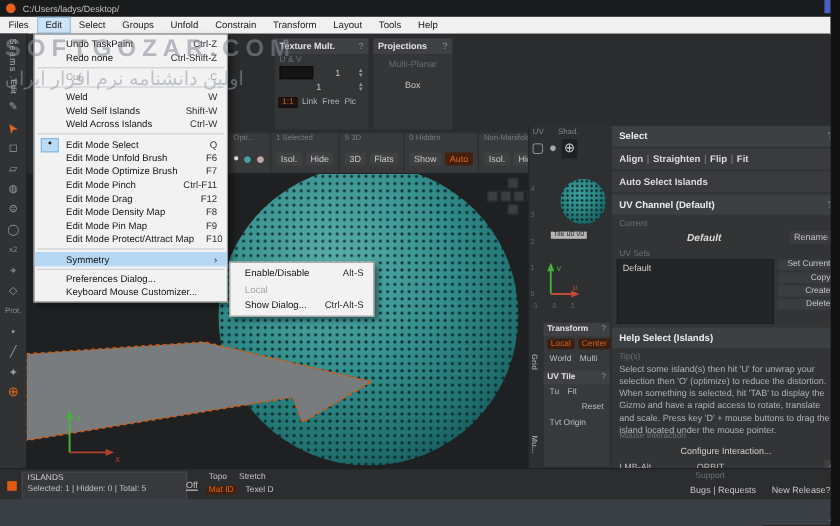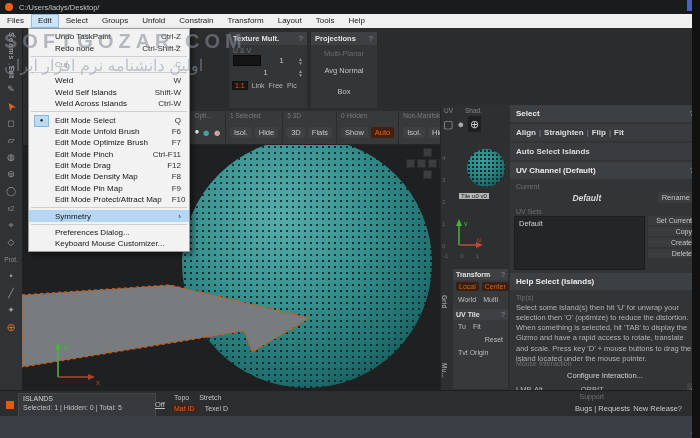--- a/index.html
+++ b/index.html
@@ -126,21 +126,21 @@
   .islbox{position:absolute;left:18px;top:2px;width:128px;height:20px;background:#37393c;border:1px solid #46484a;padding:1px 4px;}
   .islname{font-size:7px;color:#d2d2d4;}
   .islstats{font-size:7px;color:#bfc1c3;margin-top:2px;}
   .off{position:absolute;left:155px;top:9px;font-size:7.5px;color:#c0c0c0;text-decoration:underline;}
   .togs{position:absolute;left:172px;top:1px;}
   .togrow{display:flex;gap:6px;height:11px;align-items:center;}
   .tog{font-size:7px;color:#c4c4c6;padding:0 2px;}
   .tog.active{background:#46200e;color:#e0661c;}
   .support{position:absolute;right:96px;top:2px;font-size:7px;color:#707274;}
   .bugs{position:absolute;right:70px;top:13px;font-size:7.5px;color:#c8c8ca;text-align:right;}
-  .release{position:absolute;right:18px;top:13px;font-size:7.5px;color:#c8c8ca;}
+  .release{position:absolute;right:8px;top:13px;font-size:7.5px;color:#c8c8ca;}
   .bottombar{position:absolute;left:0;top:416px;width:700px;height:22px;background:#3a3e45;}
   .grip{position:absolute;right:3px;bottom:3px;color:#5f636b;font-size:9px;}
 </style>
 </head>
 <body>
 
 <div class="app">
 
   <div class="titlebar">
     <div class="app-icon"></div>
@@ -210,21 +210,20 @@
       </div>
     </div>
 
     <div class="panel projections">
       <div class="p-head">
           <span>Projections</span>
         <span class="q">?</span>
         </div>
       <div class="proj-dis">Multi-Planar</div>
       <div id="proj-btns">
-          <div class="proj-btn">Avg Normal</div>
           <div class="proj-btn">Box</div>
         </div>
     </div>
 
     <div class="toolbar" id="toolbar">
         <div class="tgroup">
           <div class="tlabel">Cent...</div>
           <div class="titems">
             <span class="ticon" style="color: rgb(210, 96, 26); font-size: 11px;">✛</span>
             <span class="ticon" style="color: rgb(210, 96, 26); font-size: 11px;">✜</span>
@@ -478,20 +477,34 @@
         <div class="menu-row">
           <span class="mlabel">Preferences Dialog...</span>
           <span class="mshort"></span>
         </div>
         <div class="menu-row">
           <span class="mlabel">Keyboard Mouse Customizer...</span>
           <span class="mshort"></span>
         </div>
       </div>
 
+    <div class="submenu" id="sym-menu">
+        <div class="menu-row">
+          <span class="mlabel">Enable/Disable</span>
+          <span class="mshort">Alt-S</span>
+        </div>
+        <div class="menu-row disabled">
+          <span class="mlabel">Local</span>
+          <span class="mshort"></span>
+        </div>
+        <div class="menu-row">
+          <span class="mlabel">Show Dialog...</span>
+          <span class="mshort">Ctrl-Alt-S</span>
+        </div>
+      </div>
   </div>
 
   <div class="wm">
     <div class="wm1">SOFTGOZAR.COM</div>
     <div class="wm2">اولین دانشنامه نرم افزار ایران</div>
   </div>
 
   <div class="statusbar">
     <div class="sq"></div>
     <div class="islbox">

